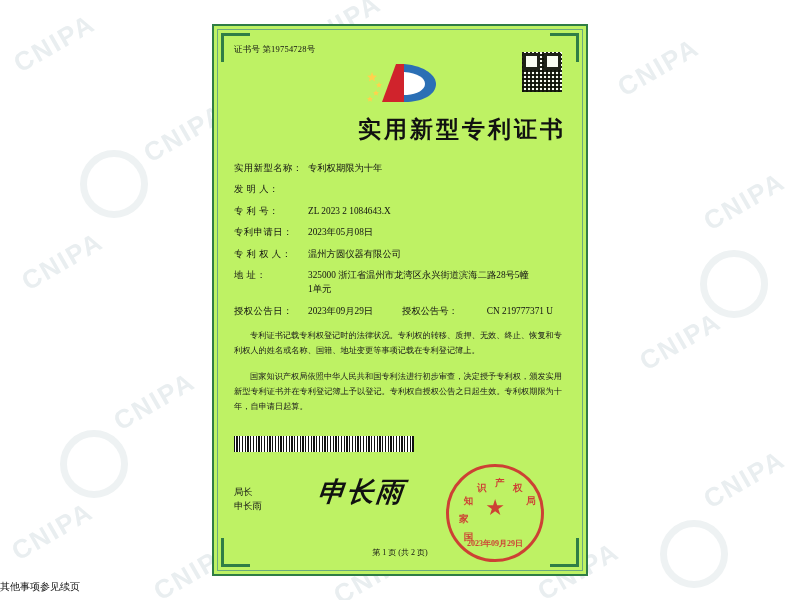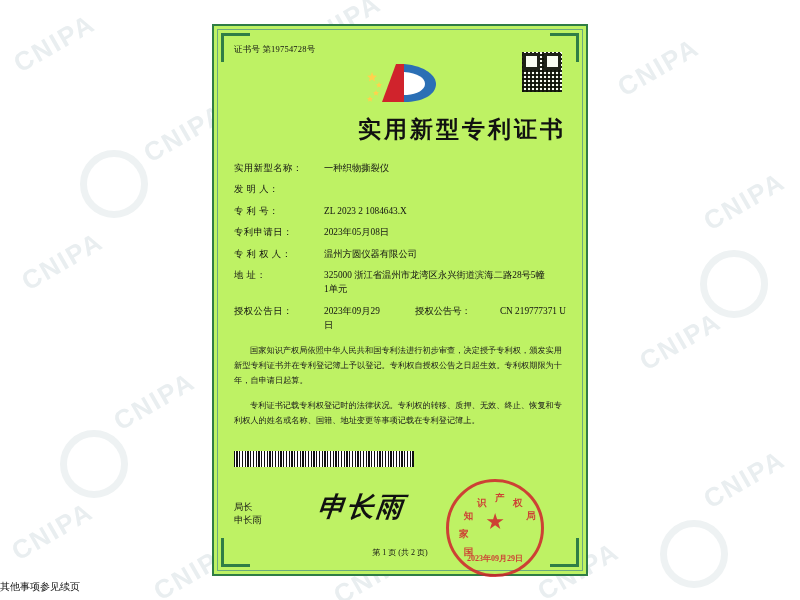--- a/index.html
+++ b/index.html
@@ -131,21 +131,20 @@
   }
   .fields {
     margin-top: 16px;
     font-size: 9.3px;
     color: #111;
     line-height: 1.55;
   }
   .frow {
     display: flex;
     margin-bottom: 7px;
-    gap: 16px;
   }
   .flabel {
     width: 74px;
     flex: 0 0 74px;
     letter-spacing: .5px;
   }
   .fvalue {
     flex: 1;
     word-break: break-all;
   }
@@ -310,21 +309,21 @@
       </svg>
       <div class="qr"></div>
     </div>
 
     <div class="title">实用新型专利证书</div>
 
     <div class="fields">
 
       <div class="frow">
         <div class="flabel">实用新型名称：</div>
-        <div class="fvalue">一种织物撕裂仪</div>
+        <div class="fvalue">专利权期限为十年</div>
       </div>
 
       <div class="frow">
         <div class="flabel">发 明 人：</div>
       </div>
 
       <div class="frow">
         <div class="flabel">专 利 号：</div>
         <div class="fvalue">ZL 2023 2 1084643.X</div>
       </div>
@@ -350,22 +349,22 @@
       <div class="frow inline2">
         <div class="flabel">授权公告日：</div>
         <div class="fvalue">
           <span>2023年09月29日</span>
           <span class="sub-label">授权公告号：</span>
           <span class="sub-label">CN 219777371 U</span>
         </div>
       </div>
     </div>
 
+    <div class="para">专利证书记载专利权登记时的法律状况。专利权的转移、质押、无效、终止、恢复和专利权人的姓名或名称、国籍、地址变更等事项记载在专利登记簿上。</div>
     <div class="para">国家知识产权局依照中华人民共和国专利法进行初步审查，决定授予专利权，颁发实用新型专利证书并在专利登记簿上予以登记。专利权自授权公告之日起生效。专利权期限为十年，自申请日起算。</div>
-    <div class="para">专利证书记载专利权登记时的法律状况。专利权的转移、质押、无效、终止、恢复和专利权人的姓名或名称、国籍、地址变更等事项记载在专利登记簿上。</div>
 
     <div class="barcode"></div>
 
     <div class="sig-block">
       <div class="sig-label">
         <div>局长</div>
         <div>申长雨</div>
       </div>
       <div class="sig-script">申长雨</div>
 

